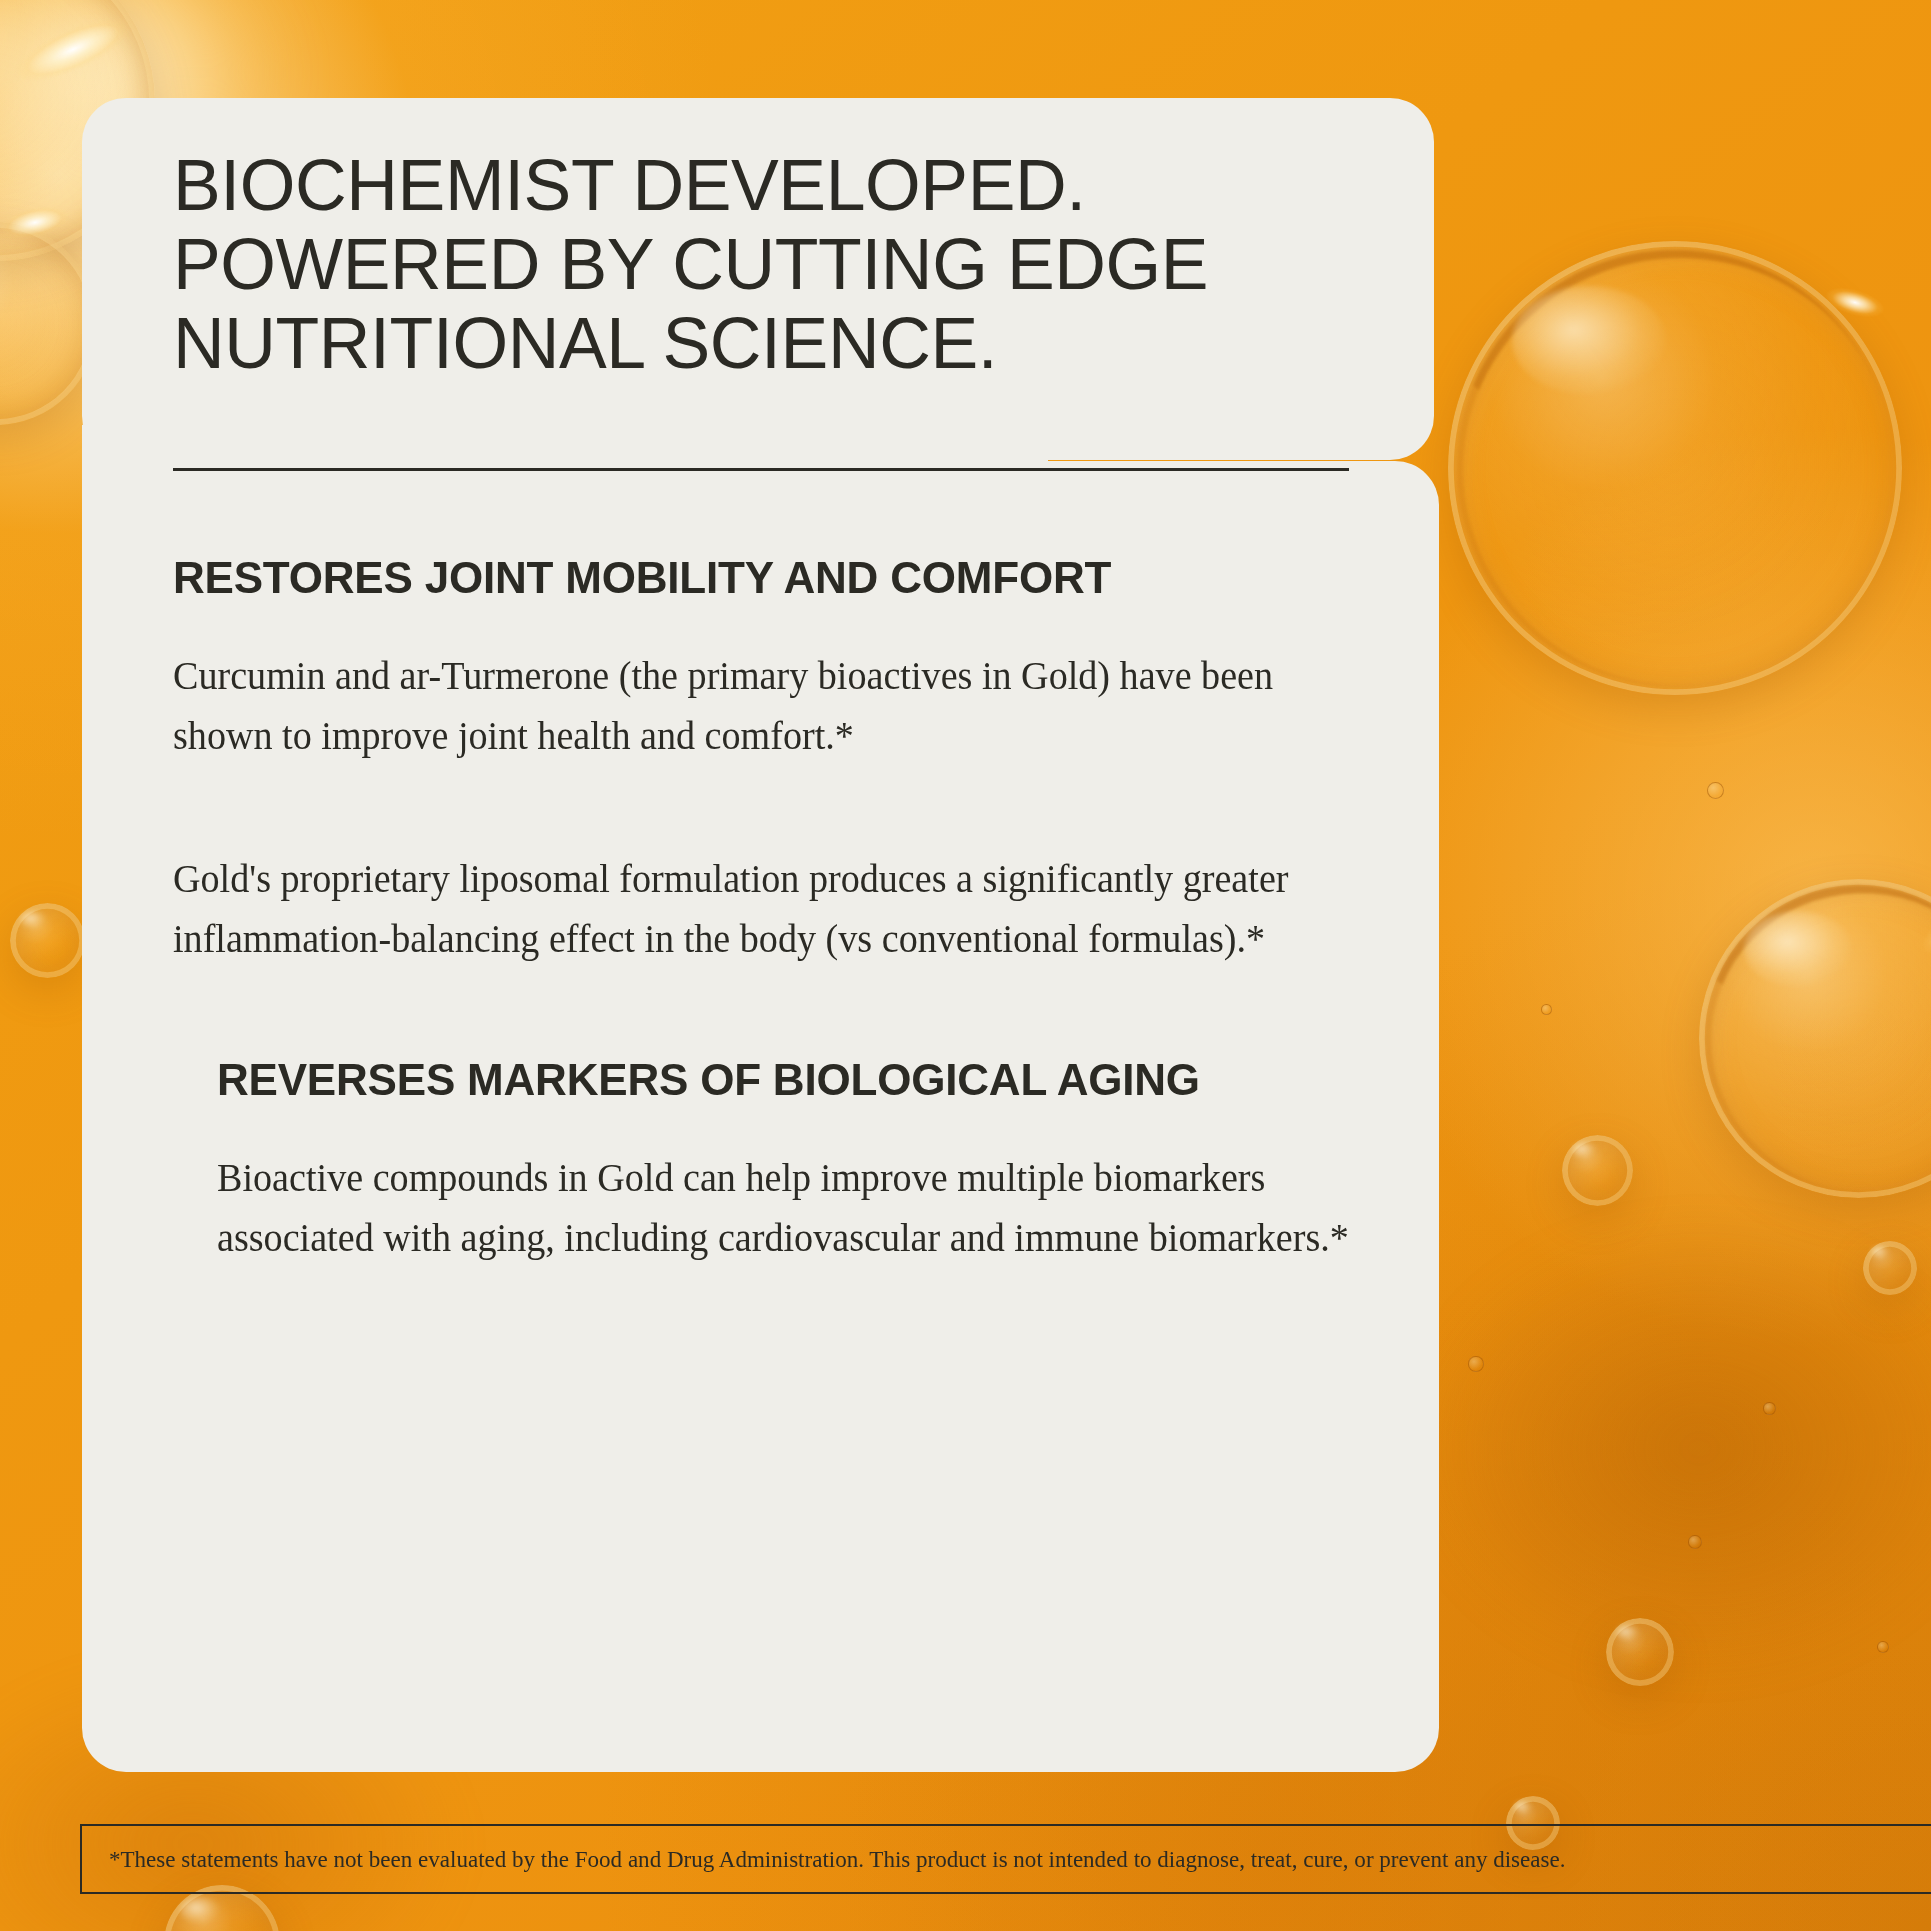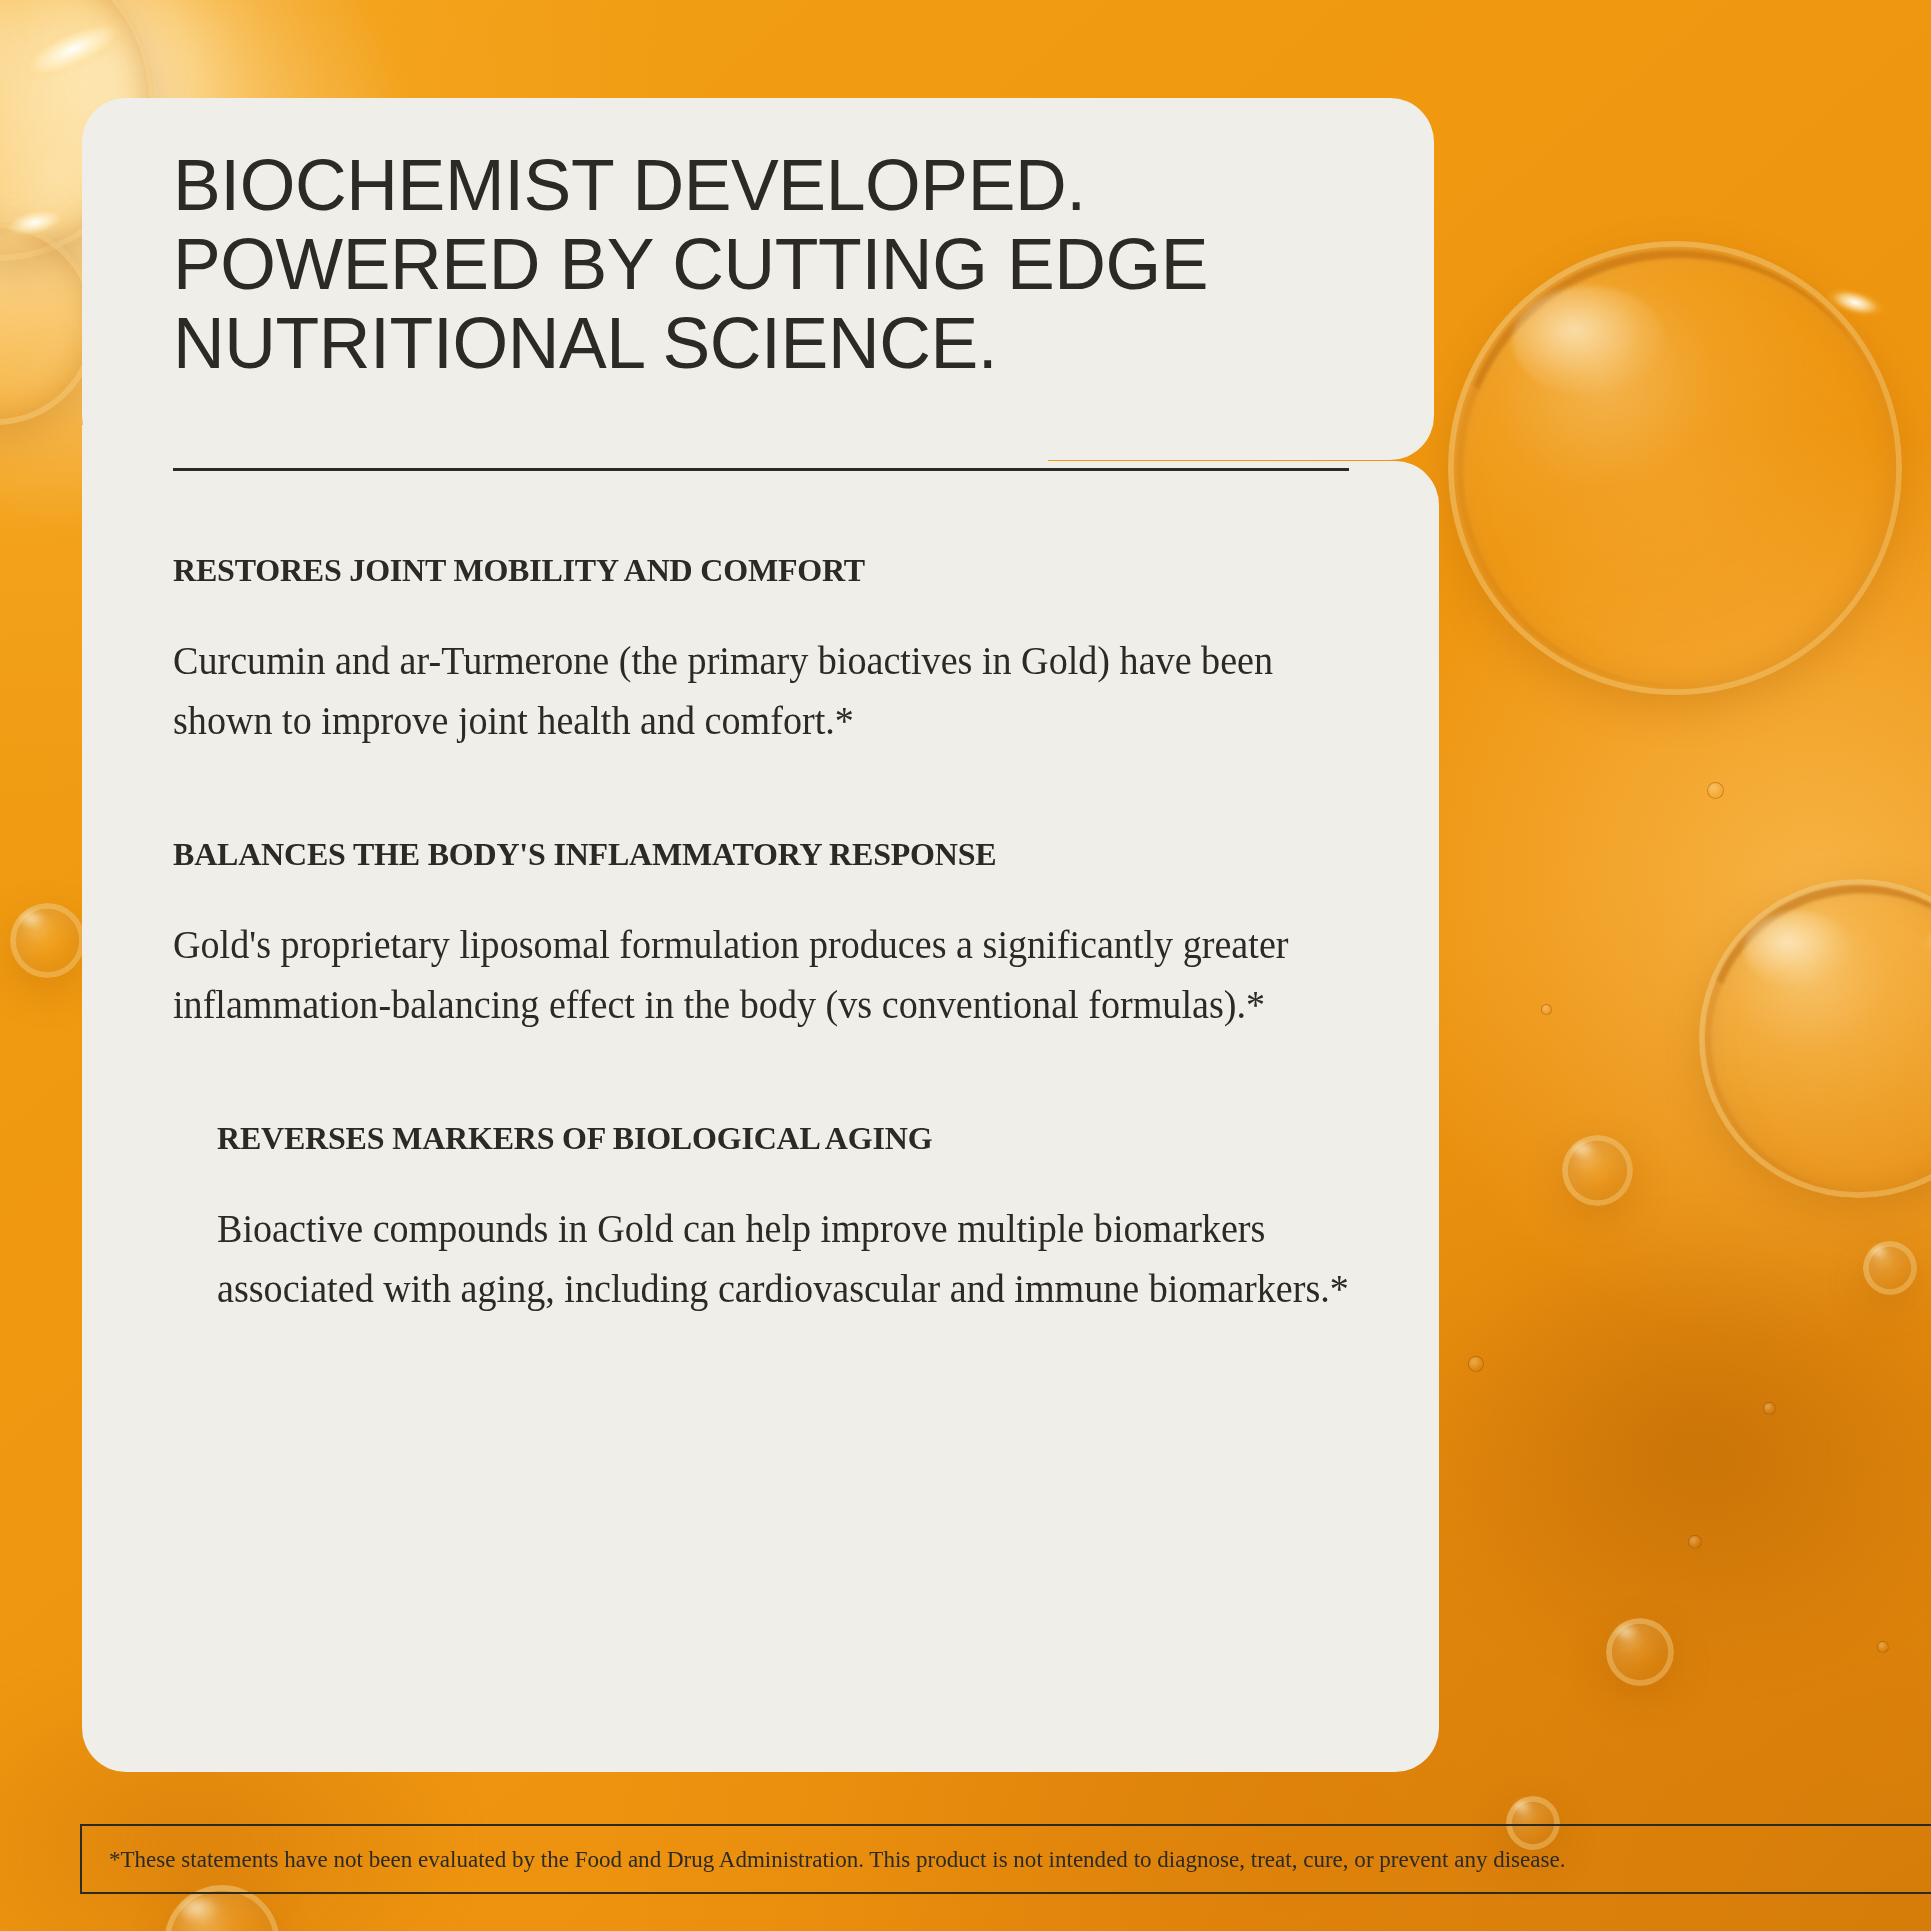--- a/index.html
+++ b/index.html
@@ -148,22 +148,22 @@
     left: 173px;
     top: 550px;
     width: 1188px;
   }
   .section { margin-bottom: 83px; }
   .section:last-child { margin-bottom: 0; margin-left: 44px; }
 
   .sec-title {
     margin: 0 0 41px 0;
     color: #2B2A24;
-    font-family: Liberation Serif, serif;
-    font-size: 32px;
+    font-family: Liberation Sans, sans-serif;
+    font-size: 44px;
     font-weight: 700;
     line-height: 1.26;
     letter-spacing: -0.2px;
     text-transform: uppercase;
   }
   .sec-body {
     margin: 0;
     color: #2B2A24;
     font-family: "Liberation Serif", "DejaVu Serif", serif;
     font-size: 41px;
@@ -242,21 +242,20 @@
   <div id="divider"></div>
 
   <div id="sections">
 
     <div class="section">
       <h2 class="sec-title">RESTORES JOINT MOBILITY AND COMFORT</h2>
       <p class="sec-body">Curcumin and ar-Turmerone (the primary bioactives in Gold) have been shown to improve joint health and comfort.*</p>
     </div>
 
     <div class="section">
-      <h2 class="sec-title">BALANCES THE BODY'S INFLAMMATORY RESPONSE</h2>
       <p class="sec-body">Gold's proprietary liposomal formulation produces a significantly greater inflammation-balancing effect in the body (vs conventional formulas).*</p>
     </div>
 
     <div class="section">
       <h2 class="sec-title">REVERSES MARKERS OF BIOLOGICAL AGING</h2>
       <p class="sec-body">Bioactive compounds in Gold can help improve multiple biomarkers associated with aging, including cardiovascular and immune biomarkers.*</p>
     </div>
 
   </div>
 

